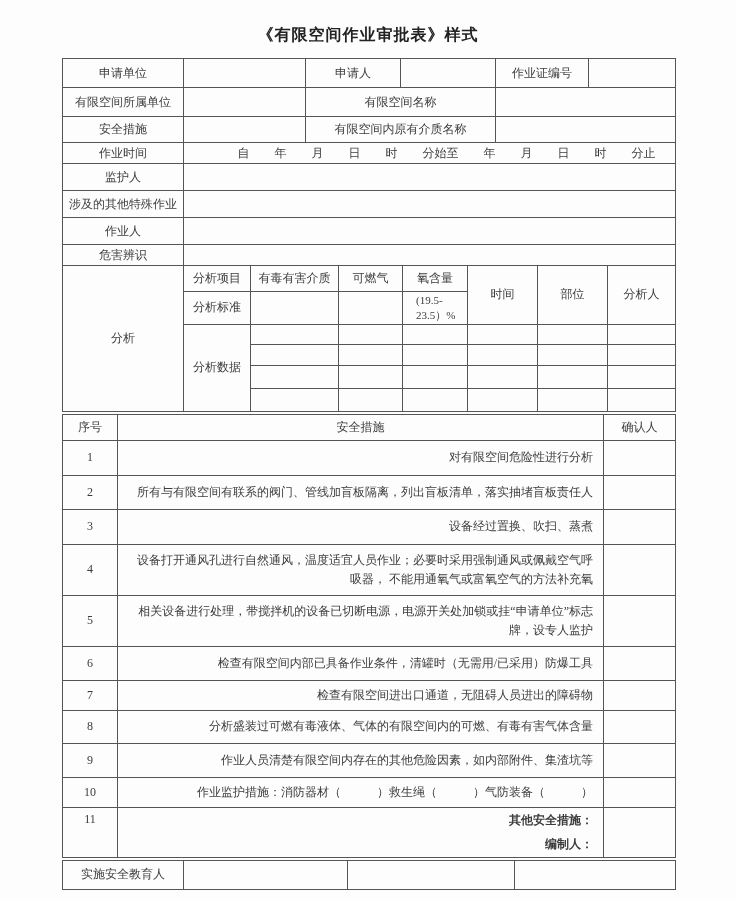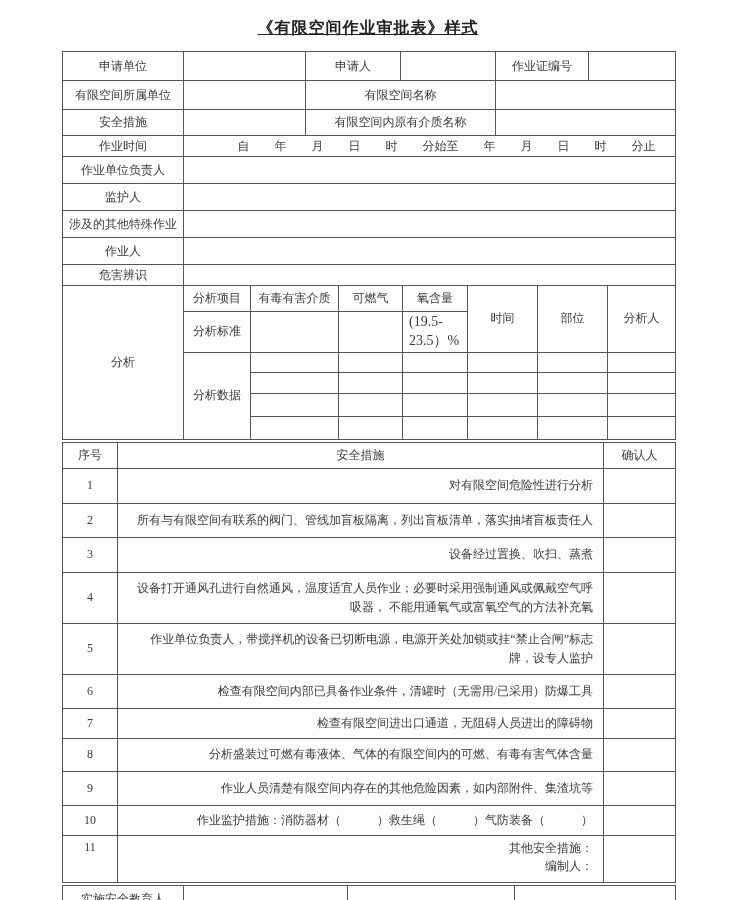--- a/index.html
+++ b/index.html
@@ -5,36 +5,36 @@
   html,body{margin:0;padding:0;background:#fff;}
   body{
     width:736px;height:900px;
     font-family:"Liberation Serif","DejaVu Serif",serif;
     color:#3c3c3c;
     -webkit-font-smoothing:antialiased;
   }
   .page{width:736px;height:900px;background:#fdfdfd;overflow:hidden;}
   .title{
     text-align:center;font-weight:bold;font-size:16px;letter-spacing:1px;
-    padding-top:18px;color:#222;text-decoration:underline;
+    padding-top:25px;color:#222;
   }
   .form-wrap{margin:12px 61px 0 62px;width:613px;}
   table{border-collapse:collapse;table-layout:fixed;width:613px;}
   td{
     border:1px solid #555;font-size:12px;vertical-align:middle;
     padding:1px 4px;overflow:hidden;word-break:break-word;
   }
   .tbl-analysis{margin-top:-1px;}
   .tbl-measures{margin-top:2px;}
   .tbl-footer{margin-top:2px;}
   .lbl{text-align:center;}
   .worktime{white-space:pre;word-spacing:22px;padding-left:38px;text-align:center;}
-  .oxy{font-size:14px;text-align:left;padding-left:6px;line-height:1.35;}
+  .oxy{font-size:11px;text-align:left;padding-left:13px;line-height:1.35;}
   .measure-text{text-align:right;padding:3px 10px;line-height:1.55;font-size:12px;}
-  .preparer{padding-left:70%;}
+  .preparer{padding-left:70%;margin-top:6px;}
   
   .rh17 td{height:17px}.rh18 td{height:18px}.rh20 td{height:20px}
   .rh23 td{height:23px}.rh24 td{height:24px}
   .rh26 td{height:26px}.rh27 td{height:27px}.rh28 td{height:28px}
   .rh44 td{height:44px}.rh40 td{height:40px}
 </style>
 </head>
 <body>
 
 <div class="page">
@@ -69,24 +69,20 @@
       </tr>
       <tr class="rh23">
         <td class="lbl">安全措施</td>
         <td></td>
         <td class="lbl" colspan="2">有限空间内原有介质名称</td>
         <td colspan="2"></td>
       </tr>
       <tr class="rh18">
         <td class="lbl">作业时间</td>
         <td class="worktime" colspan="5">自 年 月 日 时 分始至 年 月 日 时 分止</td>
-      </tr>
-      <tr class="rh24">
-        <td class="lbl">作业单位负责人</td>
-        <td colspan="5"></td>
       </tr>
       <tr class="rh24">
         <td class="lbl">监护人</td>
         <td colspan="5"></td>
       </tr>
       <tr class="rh24">
         <td class="lbl">涉及的其他特殊作业</td>
         <td colspan="5"></td>
       </tr>
       <tr class="rh24">
@@ -191,21 +187,21 @@
         <td class="measure-text">设备经过置换、吹扫、蒸煮</td>
         <td></td>
       </tr>
       <tr class="rh44">
         <td class="lbl">4</td>
         <td class="measure-text">设备打开通风孔进行自然通风，温度适宜人员作业；必要时采用强制通风或佩戴空气呼吸器， 不能用通氧气或富氧空气的方法补充氧</td>
         <td></td>
       </tr>
       <tr class="rh44">
         <td class="lbl">5</td>
-        <td class="measure-text">作业单位负责人，带搅拌机的设备已切断电源，电源开关处加锁或挂“禁止合闸”标志牌，设专人监护</td>
+        <td class="measure-text">相关设备进行处理，带搅拌机的设备已切断电源，电源开关处加锁或挂“申请单位”标志牌，设专人监护</td>
         <td></td>
       </tr>
       <tr class="rh27">
         <td class="lbl">6</td>
         <td class="measure-text">检查有限空间内部已具备作业条件，清罐时（无需用/已采用）防爆工具</td>
         <td></td>
       </tr>
       <tr class="rh23">
         <td class="lbl">7</td>
         <td class="measure-text">检查有限空间进出口通道，无阻碍人员进出的障碍物</td>
@@ -221,21 +217,21 @@
         <td class="measure-text">作业人员清楚有限空间内存在的其他危险因素，如内部附件、集渣坑等</td>
         <td></td>
       </tr>
       <tr class="rh23">
         <td class="lbl">10</td>
         <td class="measure-text">作业监护措施：消防器材（　　　）救生绳（　　　）气防装备（　　　）</td>
         <td></td>
       </tr>
       <tr class="rh40">
         <td class="lbl" style="vertical-align:top;padding-top:4px;">11</td>
-        <td class="measure-text" style="vertical-align:top;">
+        <td class="measure-text" style="vertical-align:top;font-weight:bold;">
           <div>其他安全措施：</div>
           <div class="preparer">编制人：</div>
         </td>
         <td></td>
       </tr>
     </tbody>
       </table>
 
     <table class="tbl-footer">
       <colgroup>

